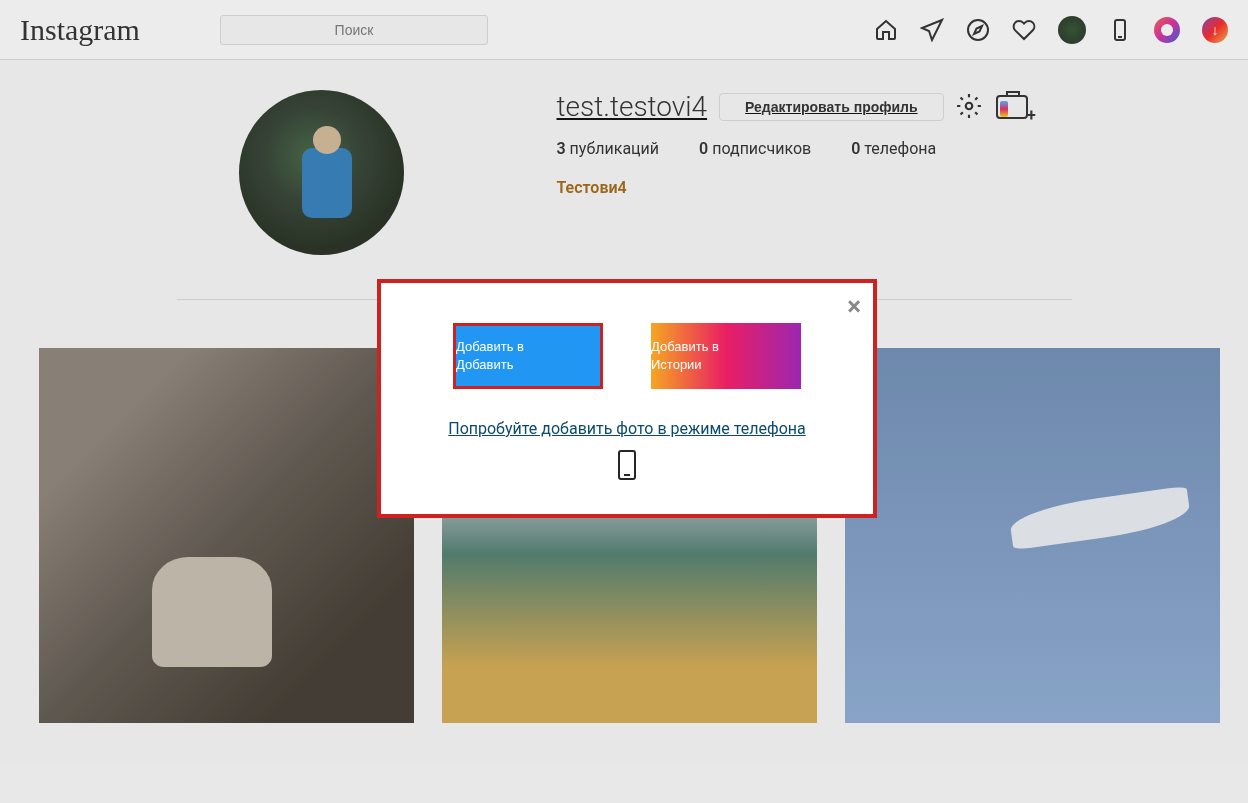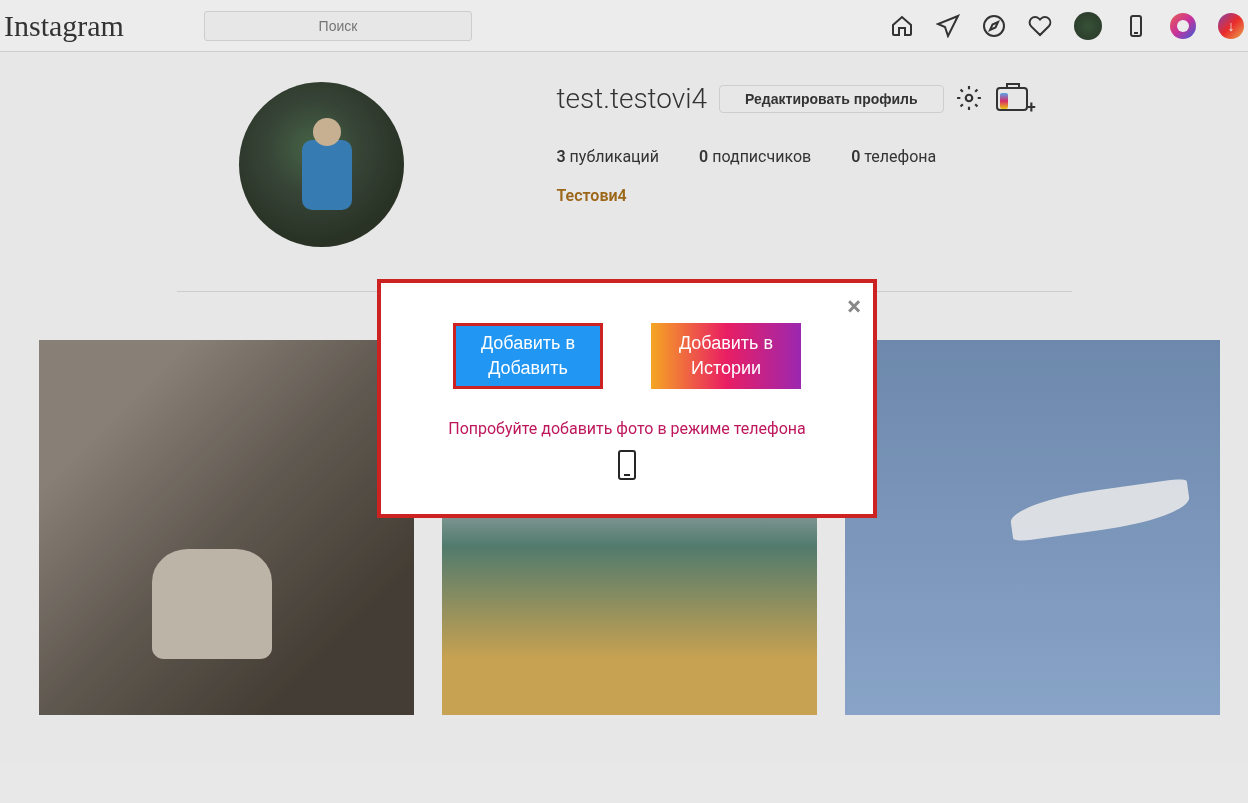--- a/index.html
+++ b/index.html
@@ -11,26 +11,26 @@
   position: relative;
   overflow: hidden;
 }
 .overlay {
   position: absolute;
   inset: 0;
   background: rgba(128,128,128,0.15);
   pointer-events: none;
 }
 .navbar {
-  height: 52px;
+  height: 60px;
   background: #fff;
   border-bottom: 1px solid #dbdbdb;
   display: flex;
   align-items: center;
-  padding: 0 4px;
+  padding: 0 20px;
 }
 .logo-area { flex: 0 0 200px; }
 .logo {
   font-family: "Brush Script MT", cursive;
   font-size: 30px;
   font-weight: 500;
   color: #262626;
 }
 .search-area {
   flex: 1;
@@ -115,21 +115,22 @@
   top:22%; left:45%;
   width:28px; height:28px;
   background:#d4b896;
   border-radius:50%;
 }
 .profile-info { flex:1; }
 .profile-top {
   display: flex;
   align-items: center;
   gap: 12px;
-  margin-bottom: 32px;
+  margin-bottom: 16px;
+  text-decoration: underline;
 }
 .username {
   font-size: 28px;
   font-weight: 300;
   color: #262626;
 }
 .edit-btn {
   padding: 5px 25px;
   border: 1px solid #dbdbdb;
   border-radius: 4px;
@@ -206,36 +207,36 @@
   cursor: pointer;
   font-weight: bold;
 }
 .modal-body { padding: 40px 30px 30px; text-align: center; }
 .modal-btns { display:flex; justify-content:center; gap:48px; margin-bottom:30px; }
 .modal-btn {
   width: 150px;
   height: 66px;
   border: none;
   color: #fff;
-  font-size: 18px;
+  font-size: 13px;
   cursor: pointer;
   display: flex;
   flex-direction: column;
-  align-items: center;
+  align-items: flex-start;
   justify-content: center;
   line-height: 1.4;
 }
 .btn-profile {
   background: #2196f3;
   border: 3px solid #c22;
 }
 .btn-story {
   background: linear-gradient(90deg, #f5a623 0%, #e91e63 50%, #9c27b0 100%);
 }
-.modal-hint { color: #be185d; font-size: 16px; margin-bottom: 12px; }
+.modal-hint { color: #0c4a6e; font-size: 16px; margin-bottom: 12px; text-decoration: underline; }
 .phone-icon { display:inline-block; width:18px; height:30px; border:2px solid #262626; border-radius:3px; position:relative; }
 .phone-icon::after { content:''; position:absolute; bottom:2px; left:50%; transform:translateX(-50%); width:6px; height:2px; background:#262626; }
 </style>
 </head>
 <body>
 
 <div class="navbar">
   <div class="logo-area">
     <span class="logo">Instagram</span>
   </div>

